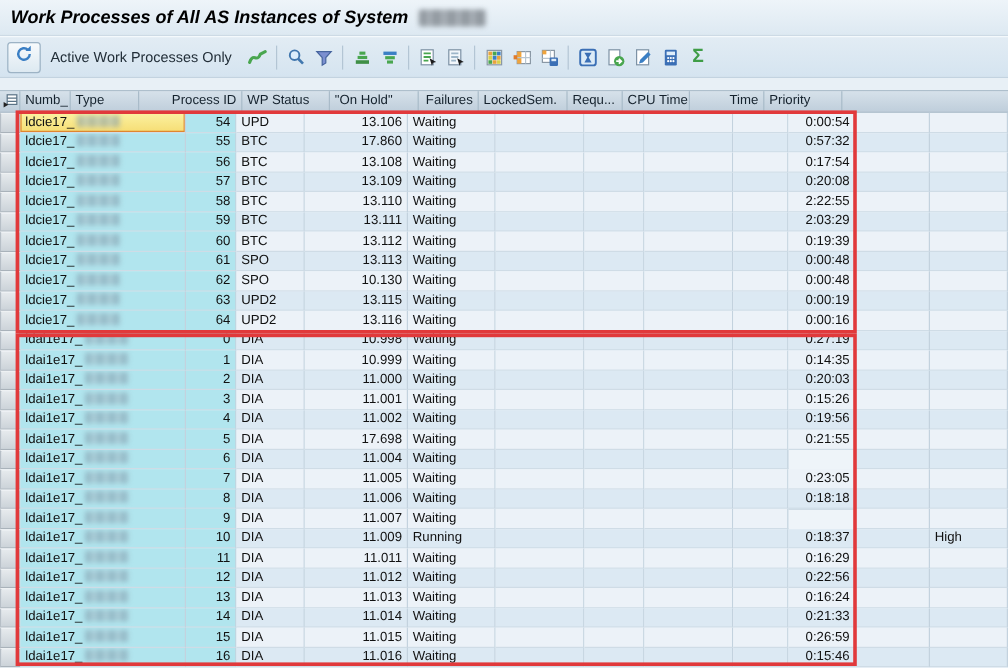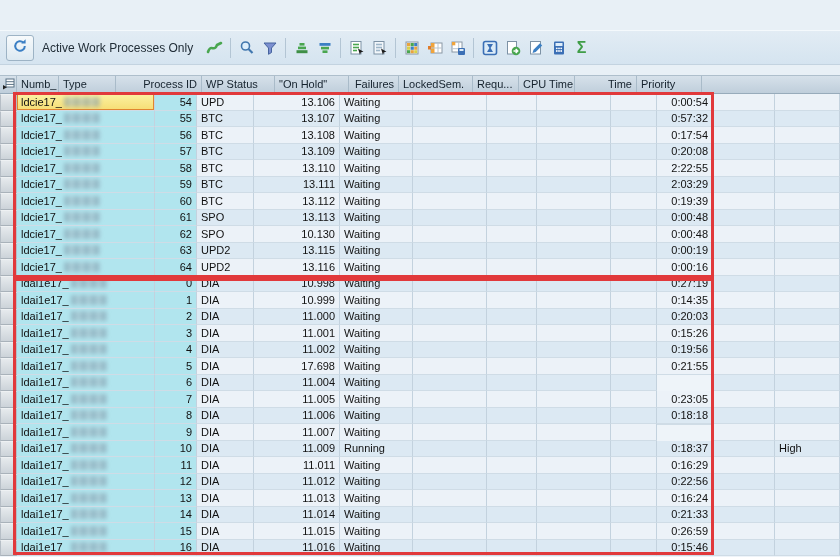--- a/index.html
+++ b/index.html
@@ -47,20 +47,24 @@
   
   .annbox{position:absolute;border:3px solid #e1393b;box-sizing:border-box;pointer-events:none;}
   .box1{left:13px;top:92px;width:701px;height:186px;}
   .box2{left:13px;top:278px;width:701px;height:277px;}
 </style>
 </head>
 <body>
 
 <div class="screen">
 
+  <div class="titlebar">
+    <span class="title">Work Processes of All AS Instances of System</span>
+    <span class="redact"></span>
+  </div>
 
   <div class="toolbar">
     <span class="tb-btn">
       <span>
         <svg width="16" height="16" viewBox="0 0 16 16">
             <path d="M12.8 8a4.8 4.8 0 1 1-1.5-3.5" fill="none" stroke="#3b7fc4" stroke-width="2"></path>
             <path d="M13.6 1.2v4.4h-4.4z" fill="#3b7fc4"></path>
           </svg>
       </span>
     </span>
@@ -225,21 +229,21 @@
           <div class="td a-l r-light" style="width: 46px;"></div>
           <div class="td a-r r-light" style="width: 56px;">0:00:54</div>
           <div class="td a-r r-light" style="width: 62px;"></div>
           <div class="td a-l r-light" style="width: 65px;"></div>
         </div>
         <div class="tr">
           <div class="td-sel"></div>
           <div class="td a-l cyan" style="width: 138px;">ldcie17_<span class="blur"></span></div>
           <div class="td a-r cyan" style="width: 42px;">55</div>
           <div class="td a-l r-dark" style="width: 57px;">BTC</div>
-          <div class="td a-r r-dark" style="width: 86px;">13.107</div>
+          <div class="td a-r r-dark" style="width: 86px;">17.860</div>
           <div class="td a-l r-dark" style="width: 73px;">Waiting</div>
           <div class="td a-l r-dark" style="width: 74px;"></div>
           <div class="td a-r r-dark" style="width: 50px;"></div>
           <div class="td a-l r-dark" style="width: 74px;"></div>
           <div class="td a-l r-dark" style="width: 46px;"></div>
           <div class="td a-r r-dark" style="width: 56px;">0:57:32</div>
           <div class="td a-r r-dark" style="width: 62px;"></div>
           <div class="td a-l r-dark" style="width: 65px;"></div>
         </div>
         <div class="tr">

